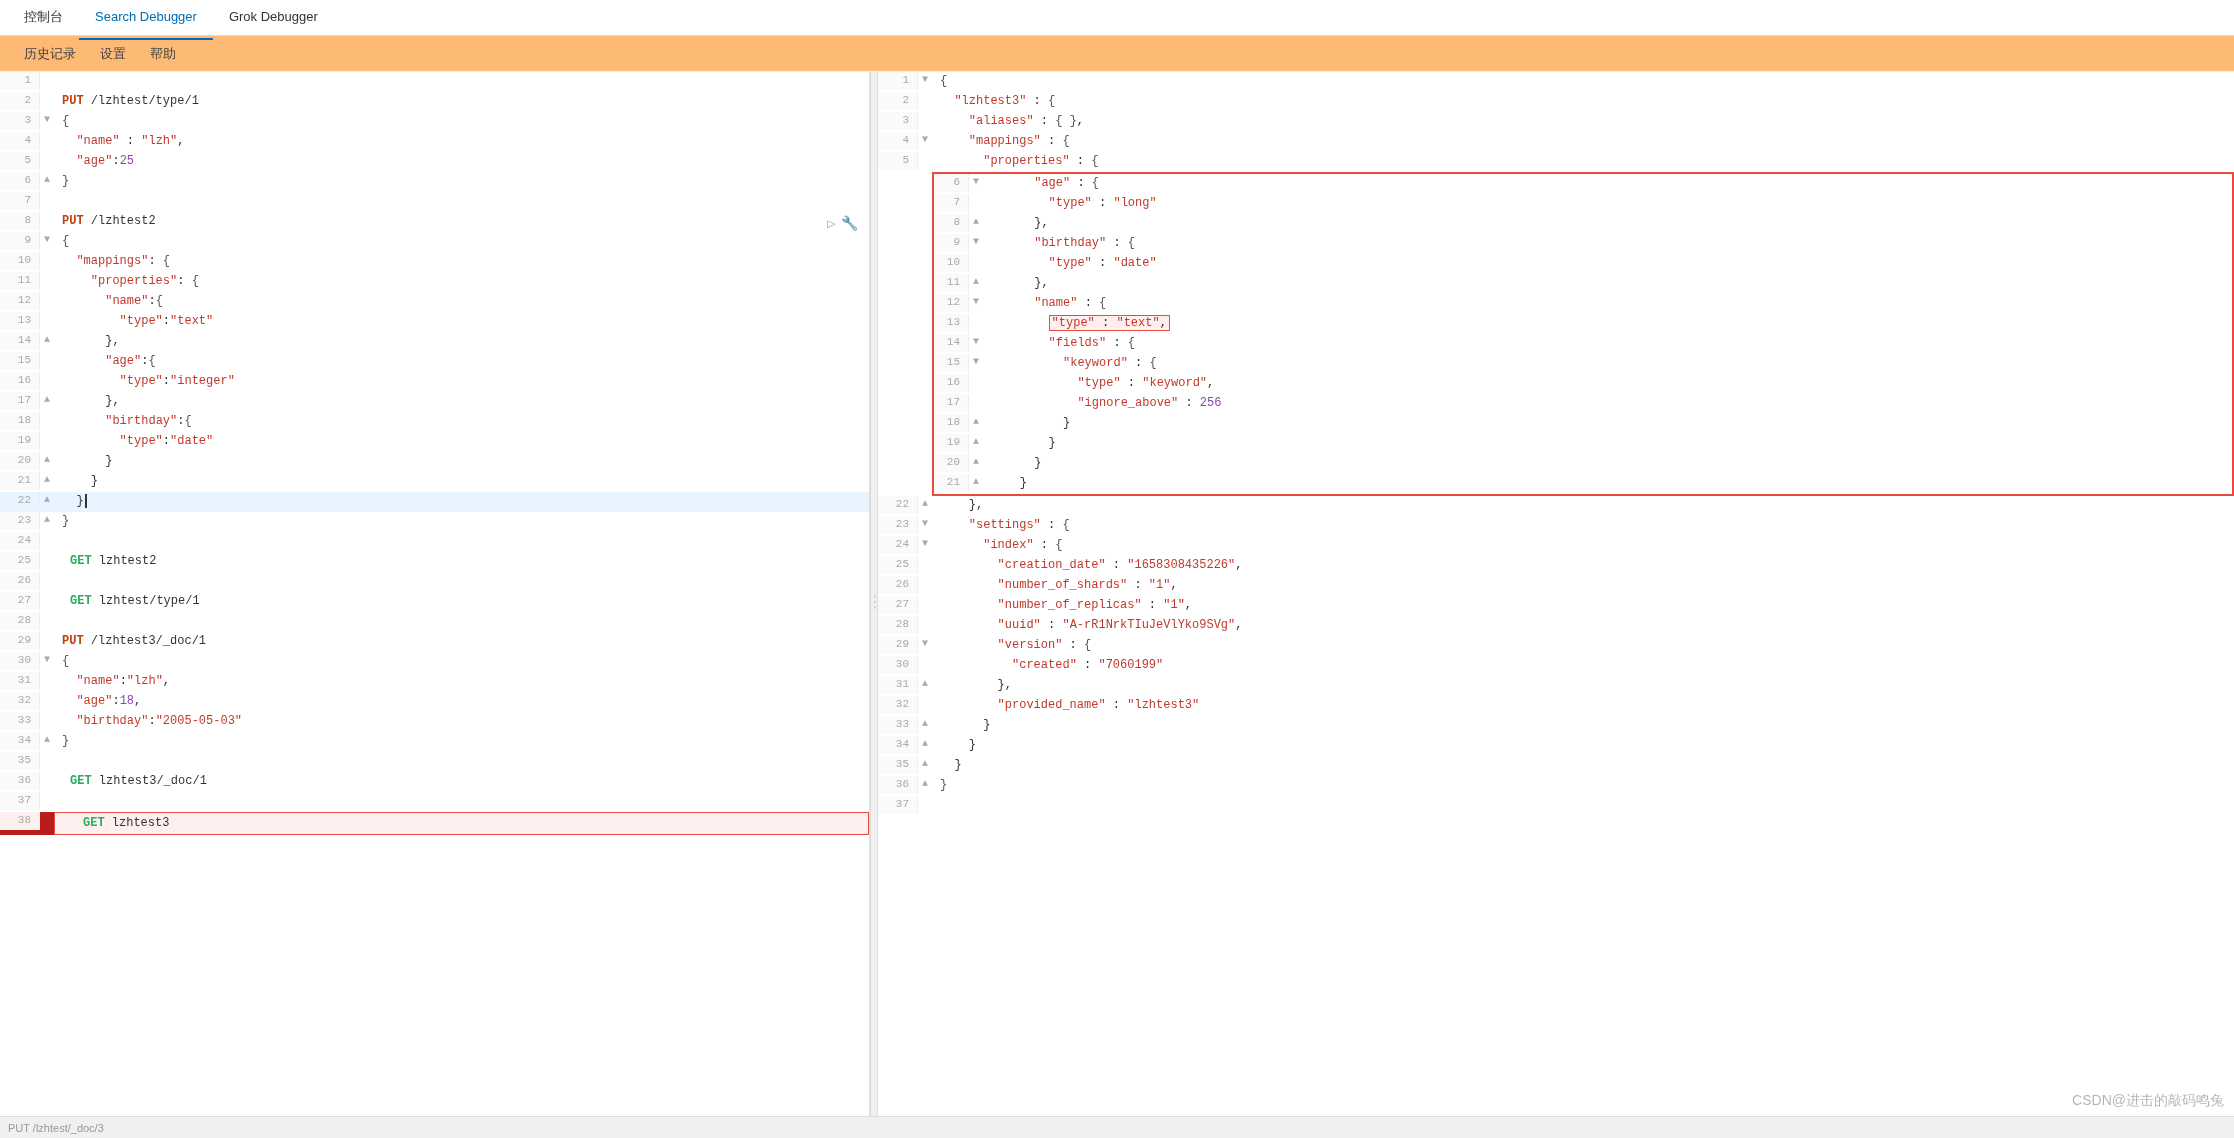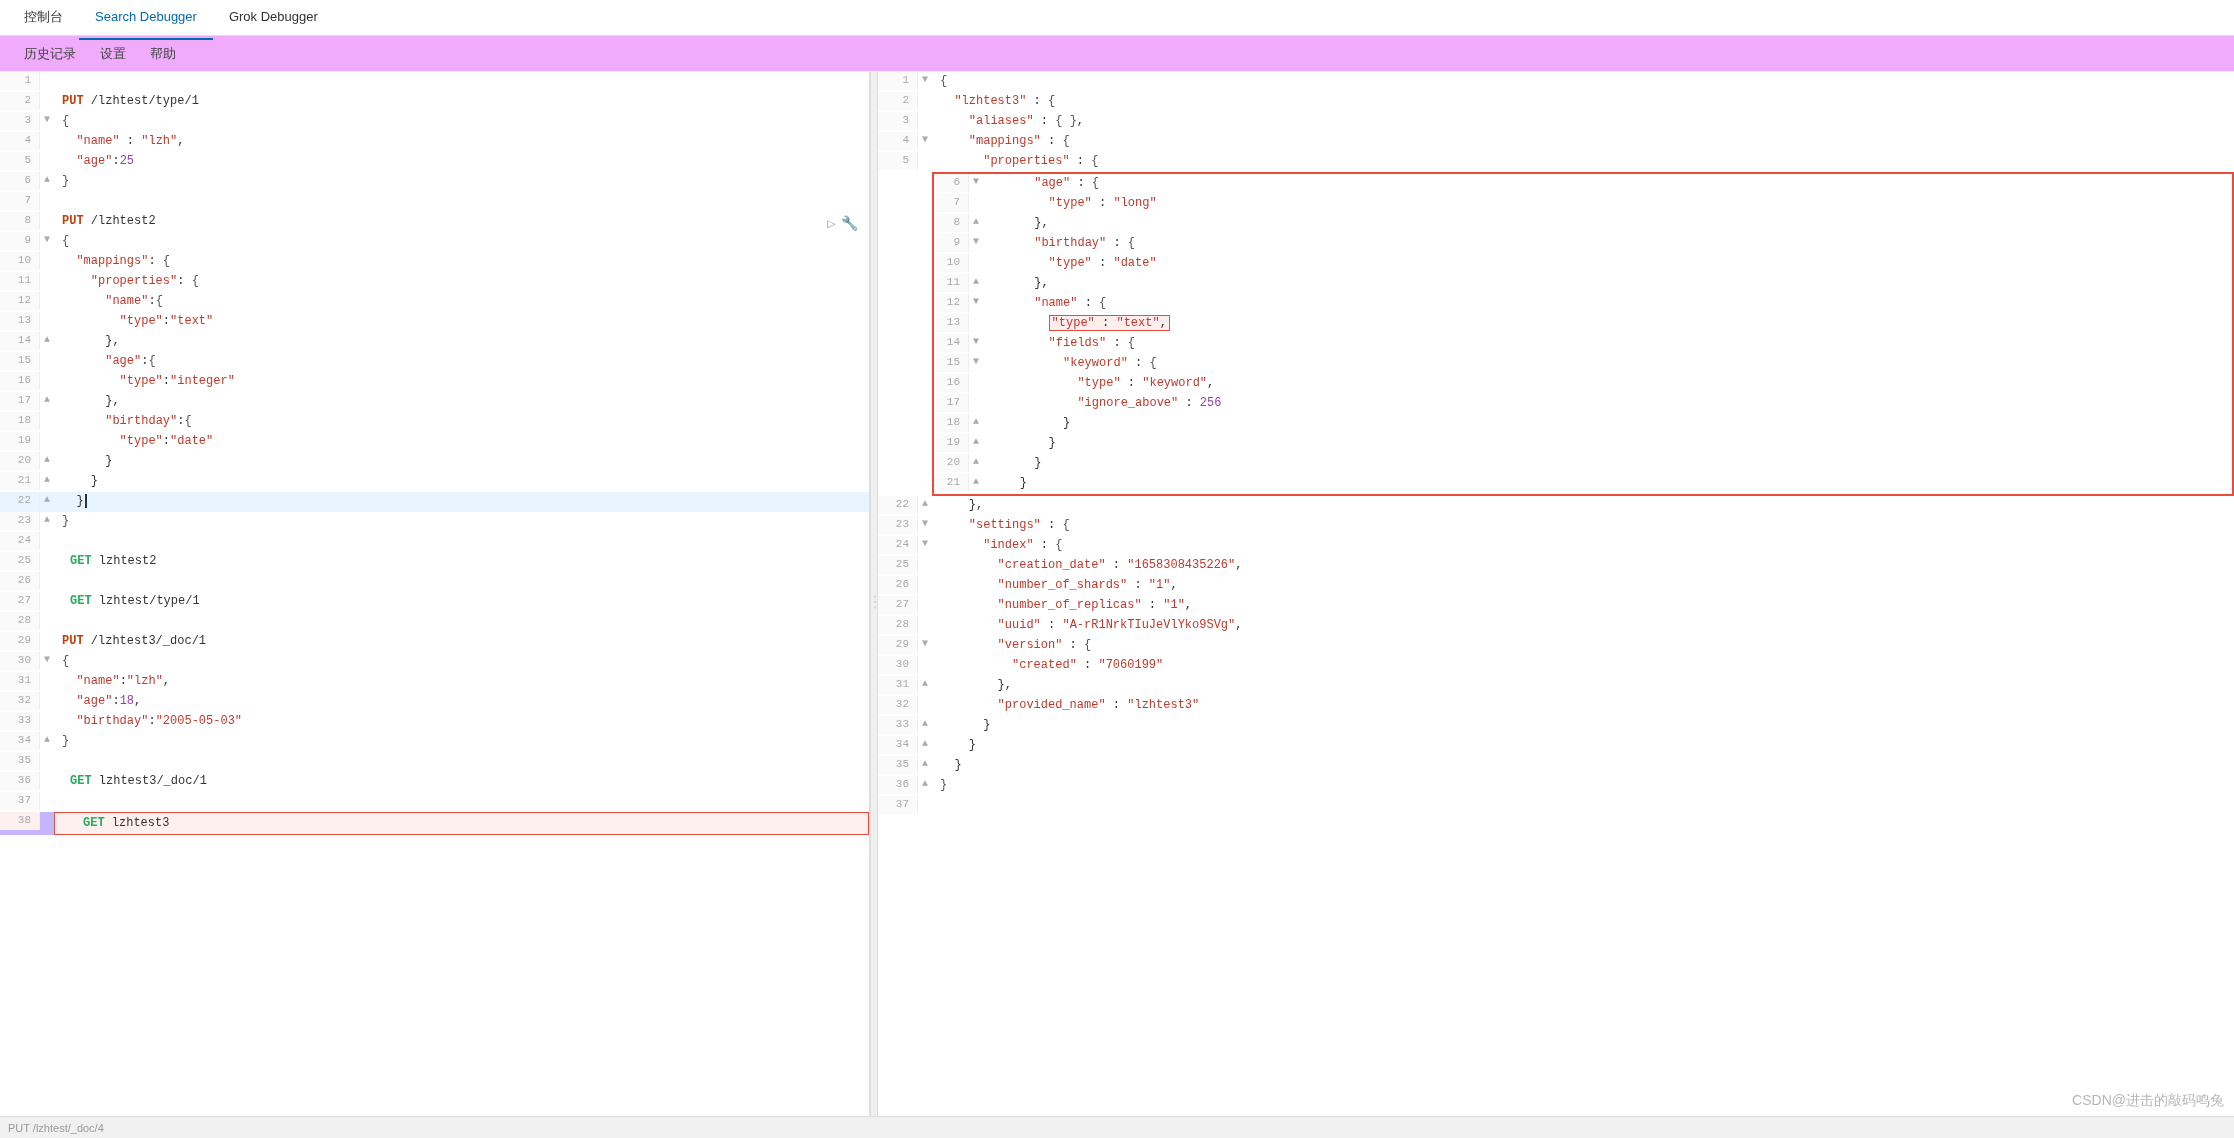--- a/index.html
+++ b/index.html
@@ -29,21 +29,21 @@
       border-bottom: 2px solid #006BB4;
     }
 
     
     .sub-nav {
       display: flex;
       align-items: center;
       border-bottom: 1px solid #eee;
       padding: 0 12px;
       height: 36px;
-      background: #f0abfc;
+      background: #fdba74;
     }
     .sub-nav-item {
       padding: 0 12px;
       height: 36px;
       display: flex;
       align-items: center;
       cursor: pointer;
       font-size: 13px;
       color: #444;
     }
@@ -433,21 +433,21 @@
         <span class="line-fold"></span>
         <span class="line-content"><span class="method-get">GET</span> lzhtest3/_doc/1</span>
       </div>
 
       <div class="code-line">
         <span class="line-number">37</span>
         <span class="line-fold"></span>
         <span class="line-content"></span>
       </div>
 
-      <div class="code-line" style="background:#c4b5fd;">
+      <div class="code-line" style="background:#b91c1c;">
         <span class="line-number" style="background:#fff0f0;">38</span>
         <span class="line-fold"></span>
         <span class="line-content" style="border:1px solid #e74c3c;background:#fff0f0;padding:1px 20px;"><span class="method-get">GET</span> lzhtest3</span>
       </div>
 
     </div>
   </div>
 
   <div class="resize-handle">
     <span class="resize-dots">⋮</span>
@@ -684,14 +684,14 @@
     </div>
   </div>
 
 </div>
 
 <div class="watermark">
   <span>CSDN@进击的敲码鸣兔</span>
 </div>
 
 <div class="bottom-bar">
-  <span style="font-size:11px;color:#999;">PUT /lzhtest/_doc/4</span>
+  <span style="font-size:11px;color:#999;">PUT /lzhtest/_doc/3</span>
 </div>
 
 </body></html>

